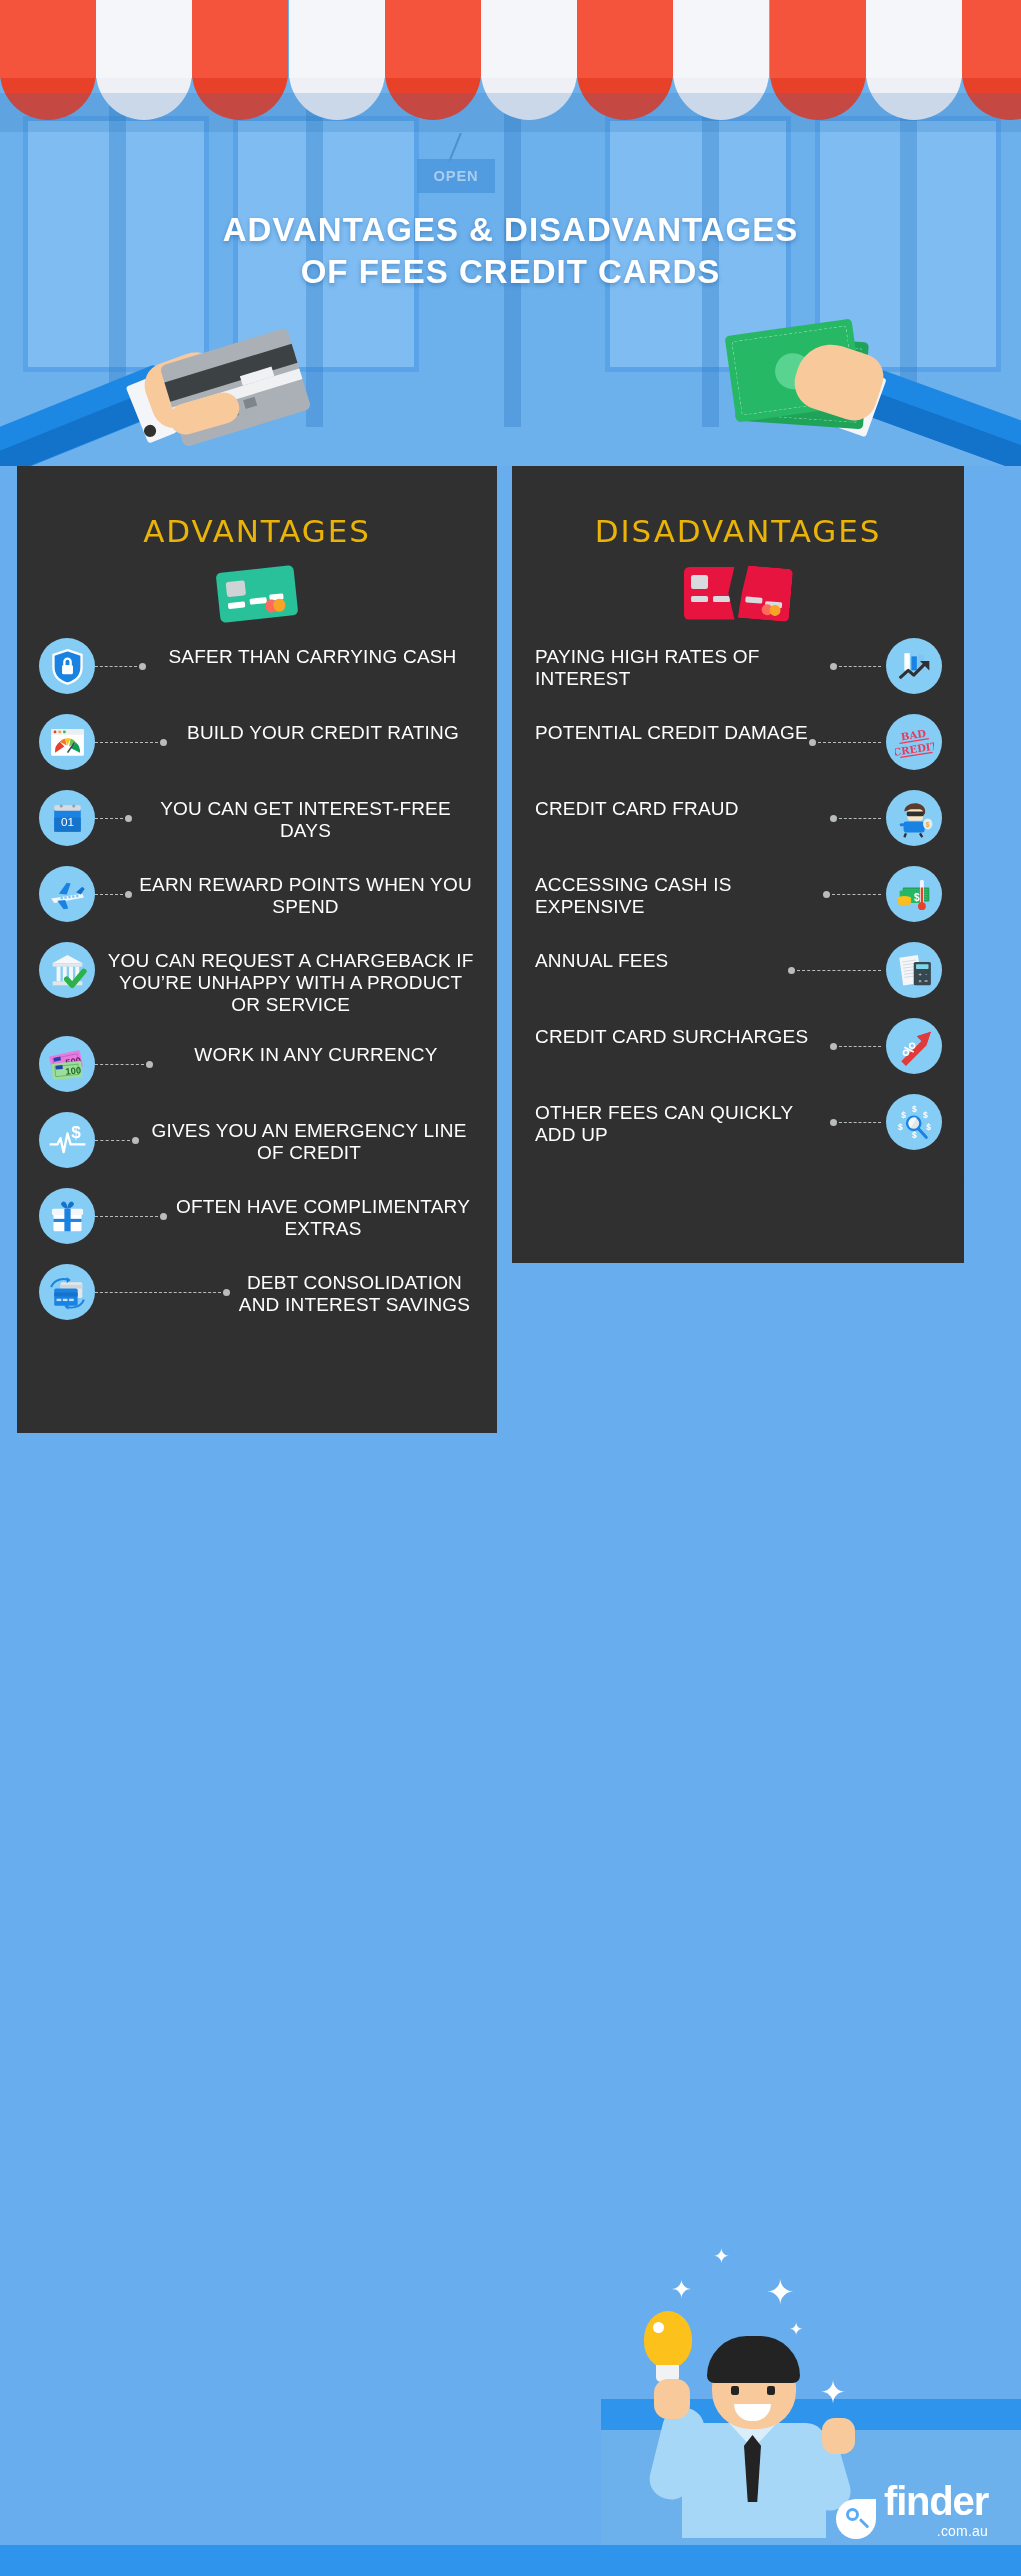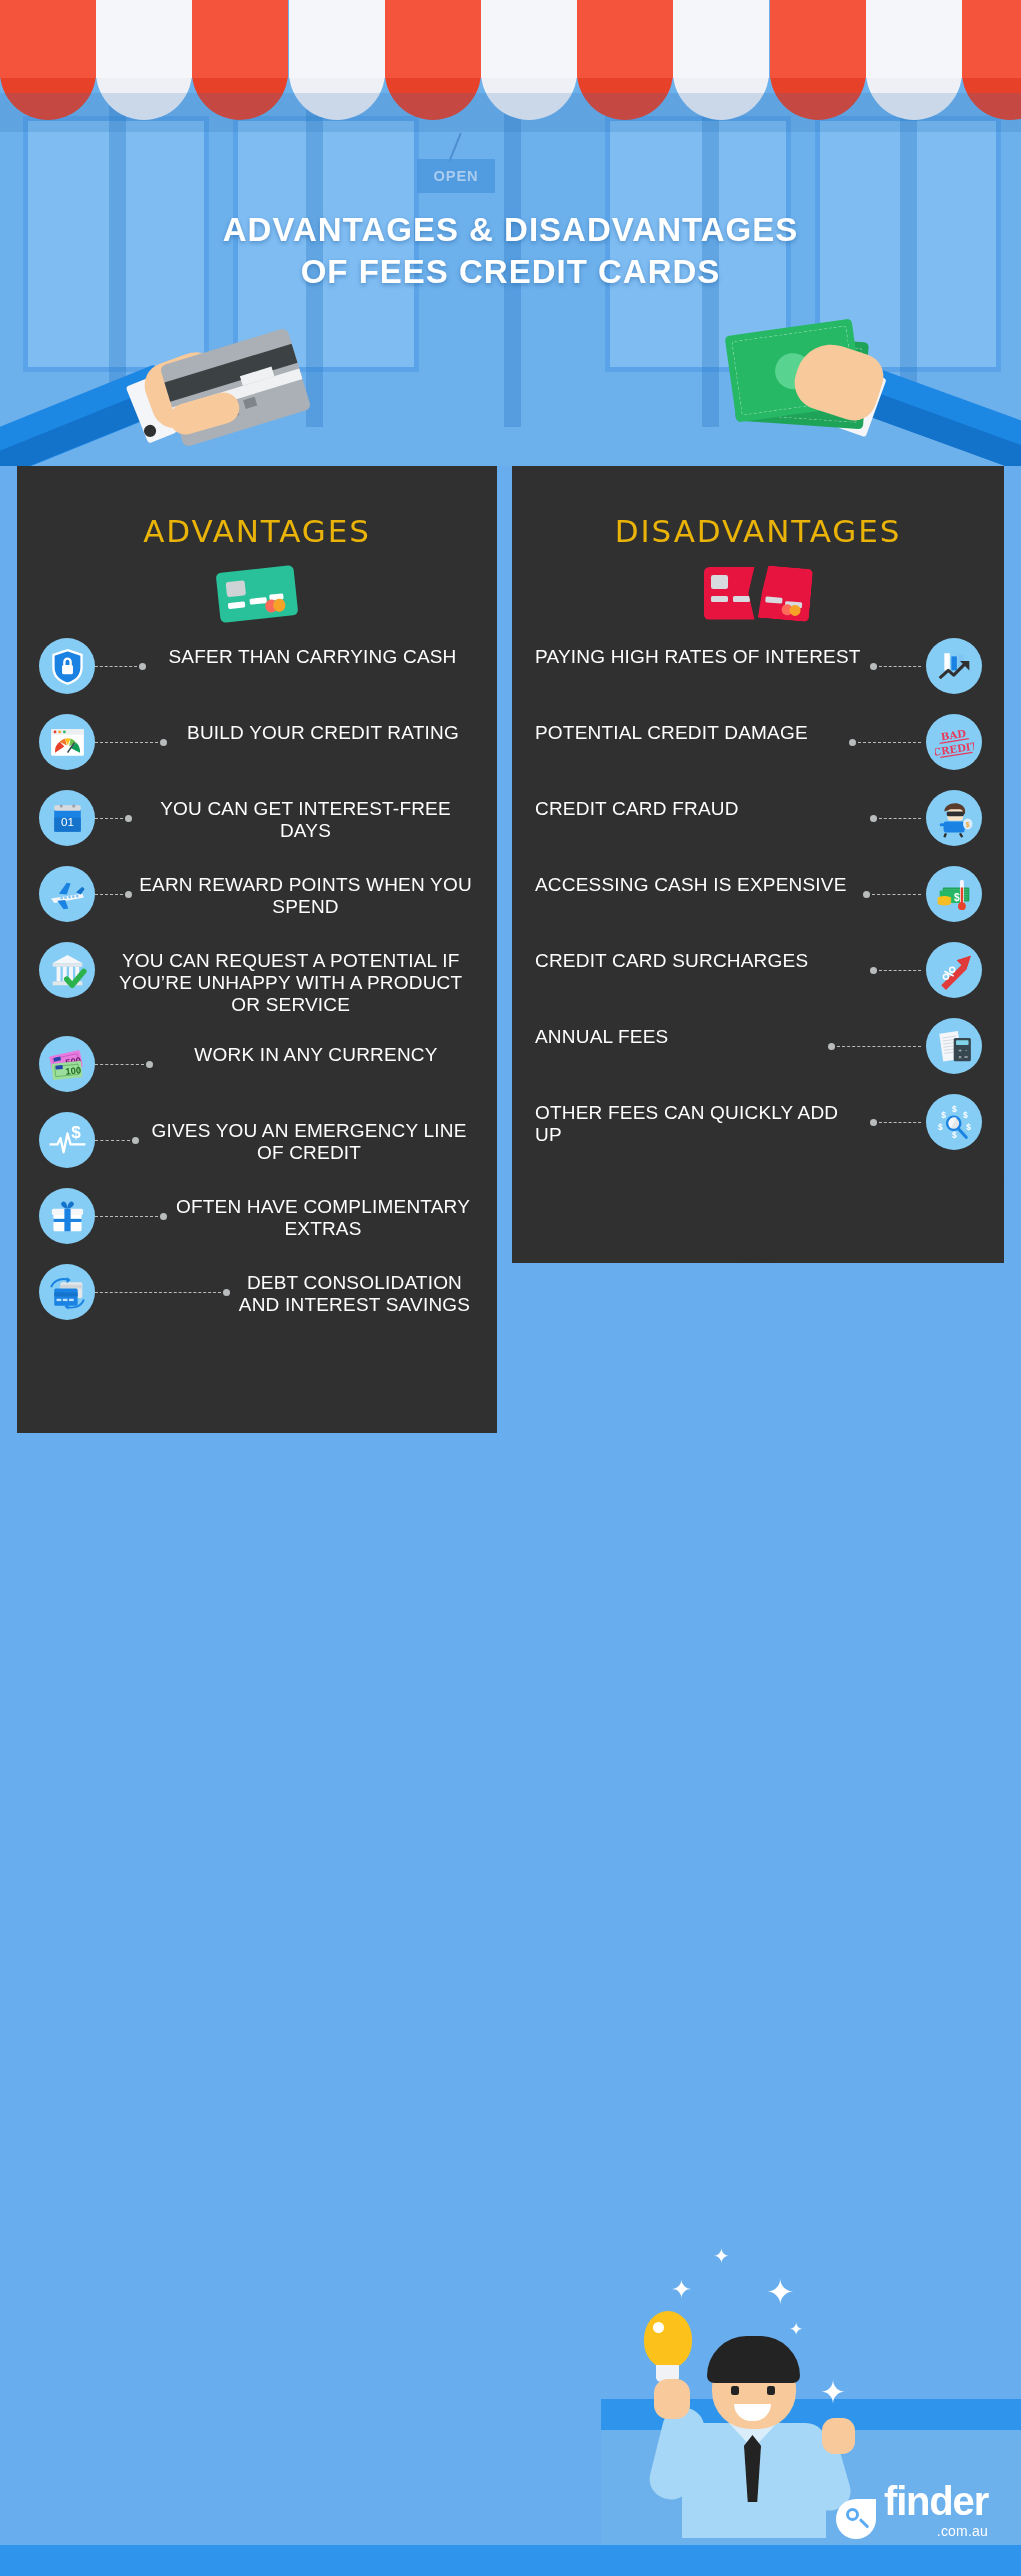--- a/index.html
+++ b/index.html
@@ -186,21 +186,21 @@
   .footer-line {
     position:absolute; left:601px; bottom:146px; width:420px; height:31px; background:#2f95ec;
   }
 
   
   .panel {
     position:absolute;
     background: #303030;
   }
   .panel-adv { left: 17px;  top: 466px; width: 480px; }
-  .panel-dis { left: 512px; top: 466px; width: 492px; }
+  .panel-dis { left: 512px; top: 466px; width: 452px; }
   .panel-body { position:relative; background:#303030; }
   .panel-point {
     width:100%; height:85px;
     background:#303030;
     clip-path: polygon(0 0, 100% 0, 50% 100%);
   }
 
   .panel-heading {
     text-align:center;
     color:#eab308;
@@ -556,21 +556,21 @@
                   <rect x="11" y="20" width="5" height="19"></rect>
                   <rect x="19" y="20" width="5" height="19"></rect>
                   <rect x="27" y="20" width="5" height="19"></rect>
                   <rect x="35" y="20" width="5" height="19"></rect>
                 </g>
                 <rect x="6" y="39" width="38" height="5" fill="#e3e7ea"></rect>
                 <path d="M24 36 L31 44 L46 26" fill="none" stroke="#2bb24c" stroke-width="7" stroke-linecap="round" stroke-linejoin="round"></path>
               </svg>
             </div>
             <div class="connector left" style="width: 12.4px;"></div>
-            <div class="row-label">YOU CAN REQUEST A POTENTIAL IF YOU’RE UNHAPPY WITH A PRODUCT OR SERVICE</div>
+            <div class="row-label">YOU CAN REQUEST A CHARGEBACK IF YOU’RE UNHAPPY WITH A PRODUCT OR SERVICE</div>
           </div>
           <div class="row adv">
             <div class="icon-circle">
               <svg width="39" height="39" viewBox="0 0 50 50" style="font-size:30px">
                 <g transform="rotate(-12 25 25)">
                   <rect x="4" y="10" width="40" height="22" rx="2" fill="#e87be0"></rect>
                   <rect x="8" y="14" width="32" height="14" fill="none" stroke="#c05fbb" stroke-width="1"></rect>
                   <rect x="9" y="13" width="9" height="5" fill="#2244aa"></rect>
                   <text x="33" y="27" font-family="Liberation Sans,sans-serif" font-size="12" font-weight="700" fill="#6a1f66" text-anchor="middle">500</text>
                 </g>
@@ -740,37 +740,20 @@
                 <rect x="6" y="20" width="30" height="16" rx="1" fill="#27b866"></rect>
                 <text x="28" y="33" font-family="Liberation Sans,sans-serif" font-size="13" font-weight="700" fill="#fff" text-anchor="middle">$</text>
                 <g fill="#f6bd28">
                   <ellipse cx="12" cy="36" rx="9" ry="3"></ellipse>
                   <ellipse cx="12" cy="33" rx="9" ry="3"></ellipse>
                   <ellipse cx="12" cy="30" rx="9" ry="3" fill="#fcc21b"></ellipse>
                 </g>
                 <rect x="32" y="6" width="5" height="30" rx="2.5" fill="#f4f6fa"></rect>
                 <rect x="33" y="16" width="3" height="20" fill="#e8412a"></rect>
                 <circle cx="34.5" cy="40" r="5" fill="#e8412a"></circle>
-              </svg>
-            </div>
-          </div>
-          <div class="row dis">
-            <div class="row-label">CREDIT CARD SURCHARGES</div>
-            <div class="connector right" style="width: 56px;">
-              <span class="dashline" style="width:42px;flex:0 0 42px"></span>
-              <span class="knob"></span>
-            </div>
-            <div class="icon-circle">
-              <svg width="39" height="39" viewBox="0 0 50 50">
-                <path d="M8 44 L34 18 L28 12 L46 6 L40 24 L34 18" fill="#e03a3a"></path>
-                <path d="M8 44 L34 18 L40 24 L14 50 Z" fill="#e03a3a"></path>
-                <path d="M28 12 L46 6 L40 24 Z" fill="#e03a3a"></path>
-                <circle cx="22" cy="24" r="3.2" fill="none" stroke="#fff" stroke-width="2"></circle>
-                <circle cx="14" cy="33" r="3.2" fill="none" stroke="#fff" stroke-width="2"></circle>
-                <line x1="12" y1="26" x2="24" y2="32" stroke="#fff" stroke-width="2"></line>
               </svg>
             </div>
           </div>
           <div class="row dis">
             <div class="row-label">ANNUAL FEES</div>
             <div class="connector right" style="width: 98px;">
               <span class="dashline" style="width:84px;flex:0 0 84px"></span>
               <span class="knob"></span>
             </div>
             <div class="icon-circle">
@@ -787,20 +770,37 @@
                   </g>
                 </g>
                 <rect x="24" y="14" width="22" height="30" rx="2" fill="#37474f"></rect>
                 <rect x="27" y="17" width="16" height="6" rx="1" fill="#7fd4e8"></rect>
                 <g fill="#d7dade" font-family="Liberation Sans,sans-serif" font-size="8" text-anchor="middle">
                   <text x="32" y="32">+</text>
                   <text x="40" y="32">-</text>
                   <text x="32" y="41">×</text>
                   <text x="40" y="41">=</text>
                 </g>
+              </svg>
+            </div>
+          </div>
+          <div class="row dis">
+            <div class="row-label">CREDIT CARD SURCHARGES</div>
+            <div class="connector right" style="width: 56px;">
+              <span class="dashline" style="width:42px;flex:0 0 42px"></span>
+              <span class="knob"></span>
+            </div>
+            <div class="icon-circle">
+              <svg width="39" height="39" viewBox="0 0 50 50">
+                <path d="M8 44 L34 18 L28 12 L46 6 L40 24 L34 18" fill="#e03a3a"></path>
+                <path d="M8 44 L34 18 L40 24 L14 50 Z" fill="#e03a3a"></path>
+                <path d="M28 12 L46 6 L40 24 Z" fill="#e03a3a"></path>
+                <circle cx="22" cy="24" r="3.2" fill="none" stroke="#fff" stroke-width="2"></circle>
+                <circle cx="14" cy="33" r="3.2" fill="none" stroke="#fff" stroke-width="2"></circle>
+                <line x1="12" y1="26" x2="24" y2="32" stroke="#fff" stroke-width="2"></line>
               </svg>
             </div>
           </div>
           <div class="row dis">
             <div class="row-label">OTHER FEES CAN QUICKLY ADD UP</div>
             <div class="connector right" style="width: 56px;">
               <span class="dashline" style="width:42px;flex:0 0 42px"></span>
               <span class="knob"></span>
             </div>
             <div class="icon-circle">

